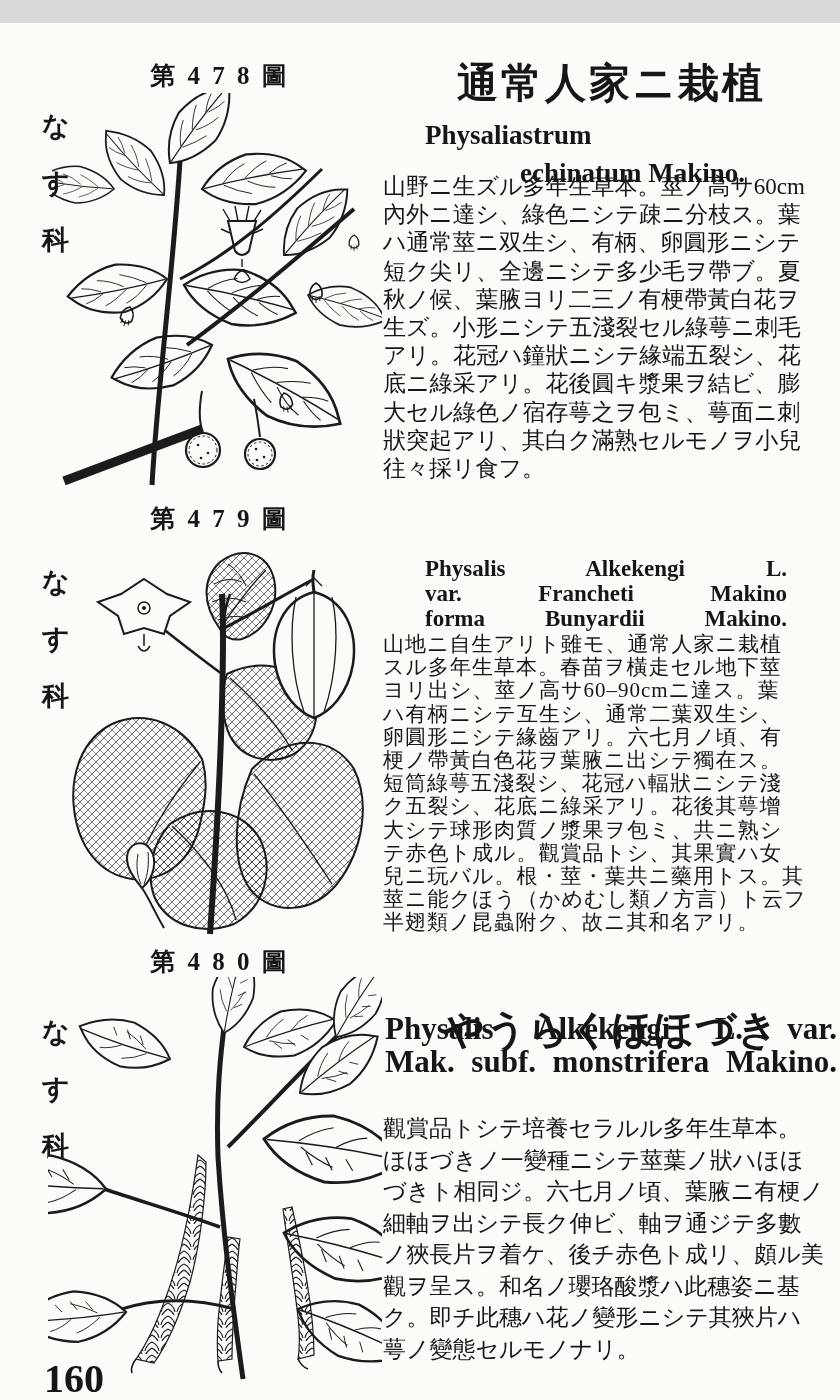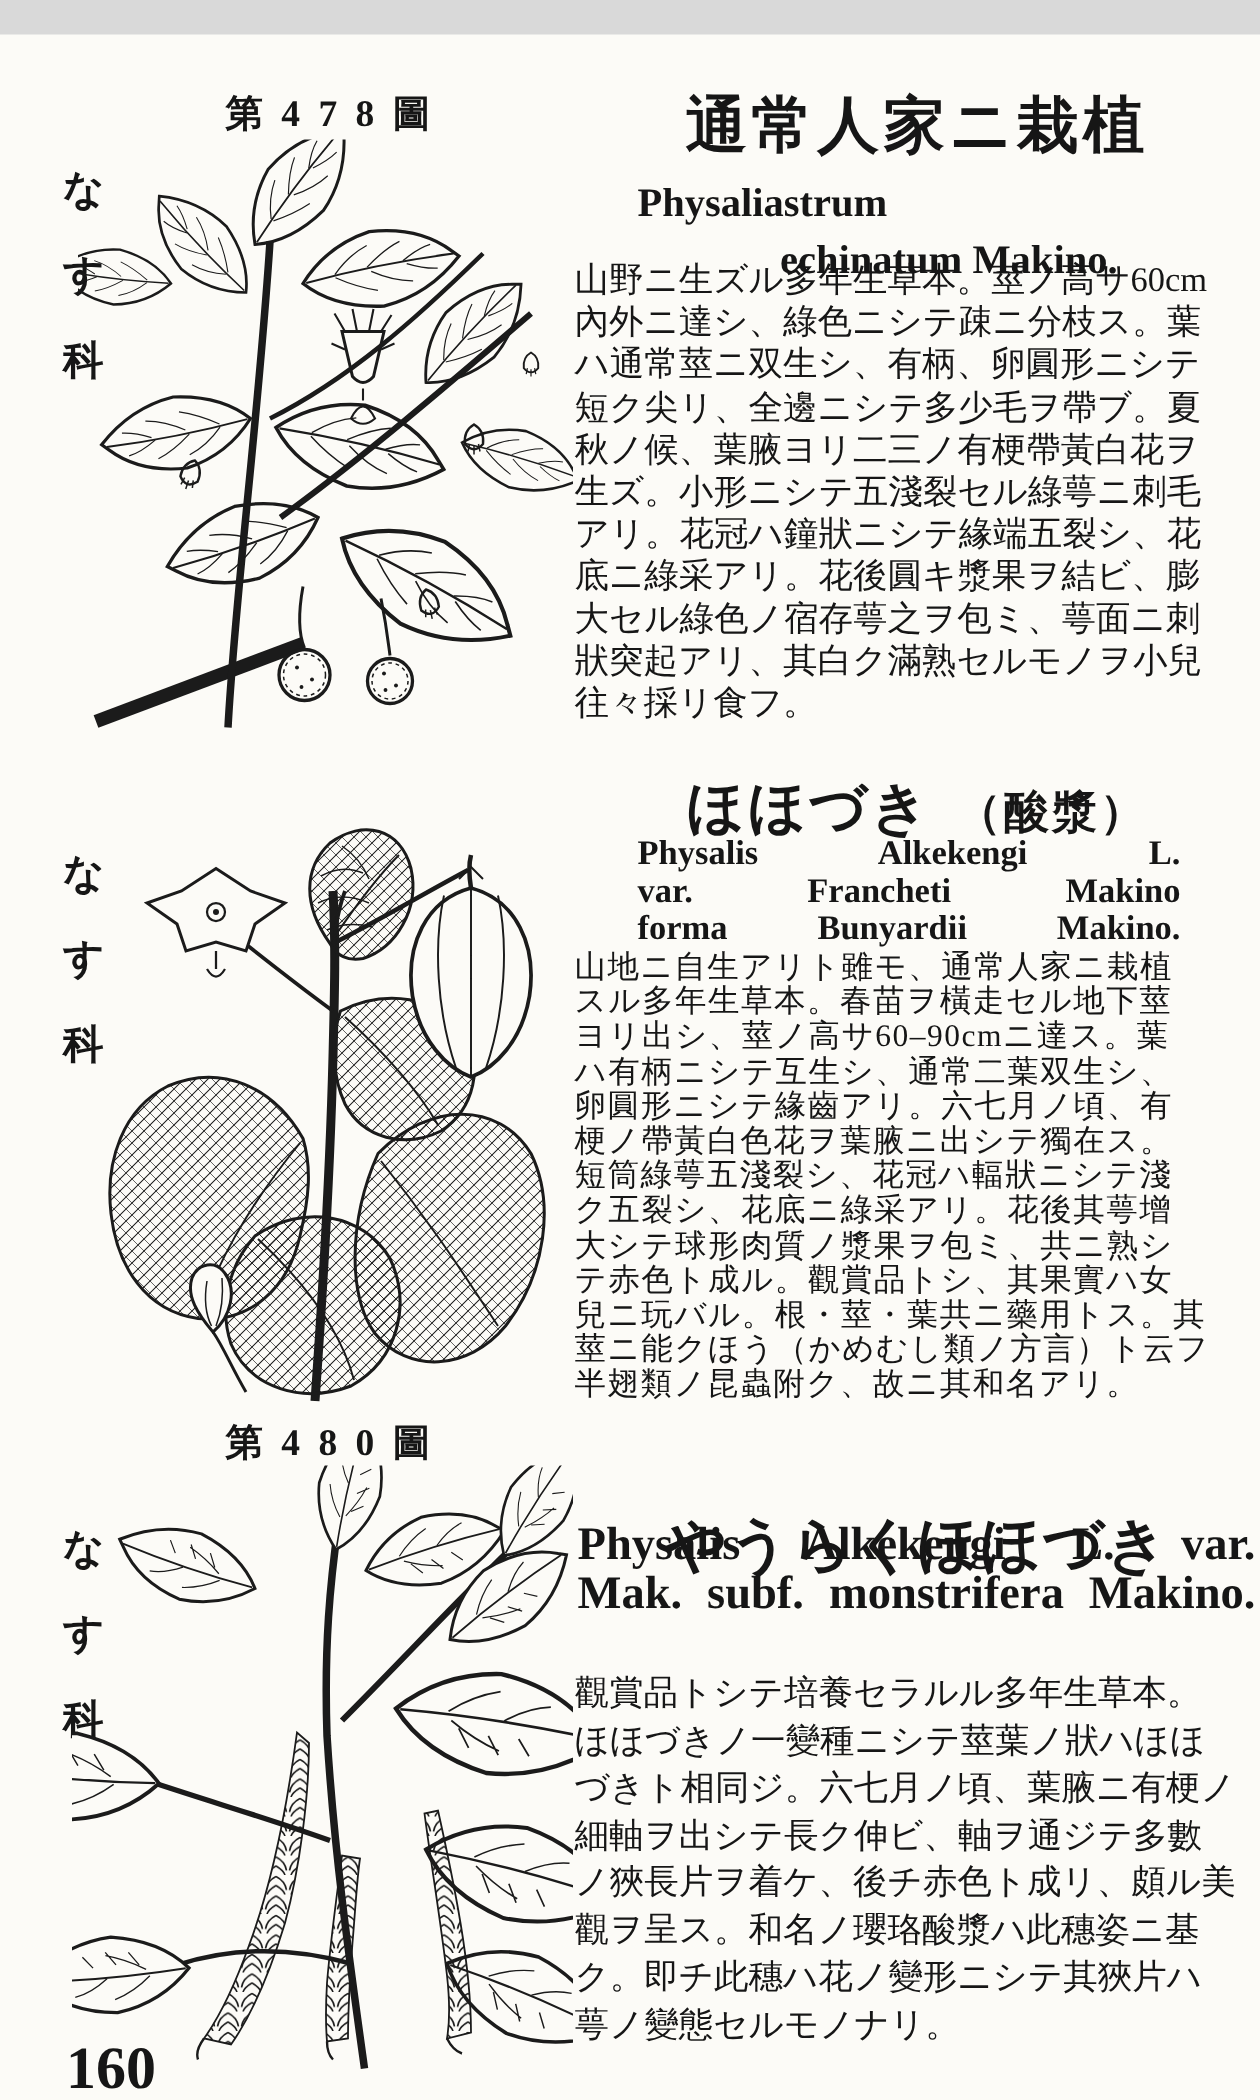--- a/index.html
+++ b/index.html
@@ -124,20 +124,21 @@
       <div class="bl">短ク尖リ、全邊ニシテ多少毛ヲ帶ブ。夏</div>
       <div class="bl">秋ノ候、葉腋ヨリ二三ノ有梗帶黃白花ヲ</div>
       <div class="bl">生ズ。小形ニシテ五淺裂セル綠萼ニ刺毛</div>
       <div class="bl">アリ。花冠ハ鐘狀ニシテ緣端五裂シ、花</div>
       <div class="bl">底ニ綠采アリ。花後圓キ漿果ヲ結ビ、膨</div>
       <div class="bl">大セル綠色ノ宿存萼之ヲ包ミ、萼面ニ刺</div>
       <div class="bl">狀突起アリ、其白ク滿熟セルモノヲ小兒</div>
       <div class="bl">往々採リ食フ。</div>
     </div>
 
+  <div class="fig-caption cap2">第 4 7 9 圖</div>
   <div class="margin-label ml2">
       <div class="bl">な</div>
       <div class="bl">す</div>
       <div class="bl">科</div>
     </div>
 
   <div class="illus il2">
     <svg viewBox="0 0 330 402">
       <defs>
         <pattern id="net479" width="8" height="8" patternUnits="userSpaceOnUse">
@@ -171,23 +172,20 @@
       <circle class="ink" stroke-width="1.5" cx="92" cy="74" r="6"></circle>
       <circle cx="92" cy="74" r="2" fill="#1b1b1b"></circle>
       <path class="ink" stroke-width="1.5" d="M92,100 L92,112 M86,112 q6,10 12,0"></path>
 
       <path class="ink" stroke-width="2" d="M112,394 C102,377 97,364 90,354"></path>
       <path stroke="#1b1b1b" stroke-width="2" fill="#fcfbf7" d="M90,354 C80,342 72,330 76,318 C80,308 92,306 98,315 C106,326 102,344 90,354 Z"></path>
       <path class="ink" stroke-width="1" d="M86,320 C84,332 85,342 89,350 M96,318 C97,330 96,340 92,350"></path>
     </svg>
   </div>
 
-  <div class="title t2">
-    <span>ほほづき</span><span class="suffix">（酸漿）</span>
-  </div>
   <div class="latin lat2 just">
     <div class="latin-line"><span>Physalis Alkekengi </span><span class="it">L.</span></div>
     <div class="latin-line"><span>var. Francheti </span><span class="it">Makino</span></div>
     <div class="latin-line"><span>forma Bunyardii </span><span class="it">Makino.</span></div>
   </div>
   <div class="bodytext b2">
       <div class="bl">山地ニ自生アリト雖モ、通常人家ニ栽植</div>
       <div class="bl">スル多年生草本。春苗ヲ橫走セル地下莖</div>
       <div class="bl">ヨリ出シ、莖ノ高サ60–90cmニ達ス。葉</div>
       <div class="bl">ハ有柄ニシテ互生シ、通常二葉双生シ、</div>

